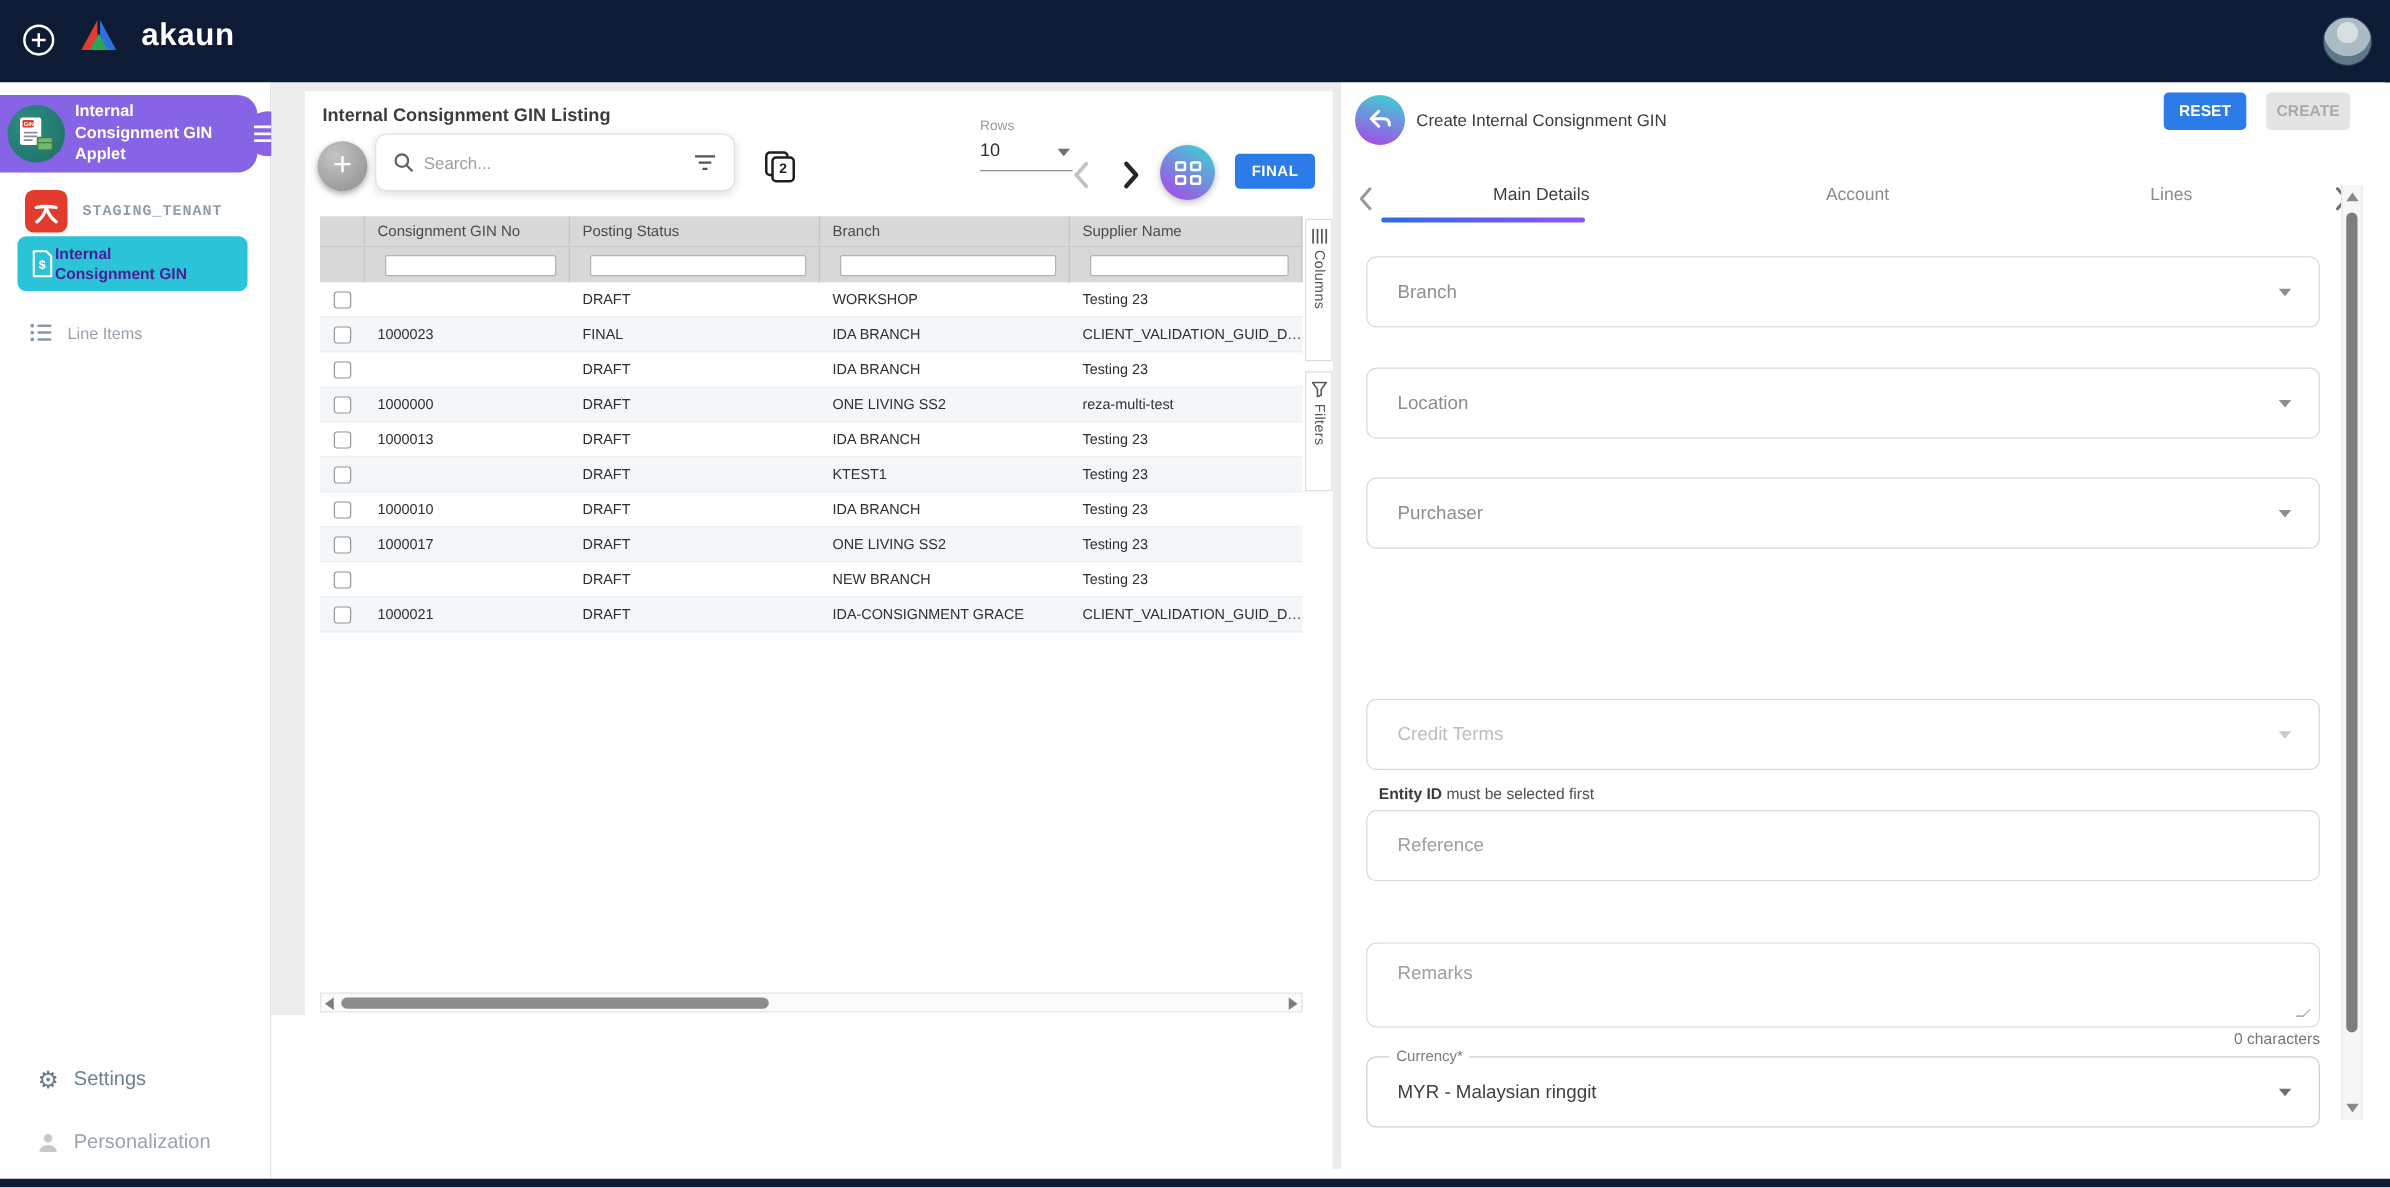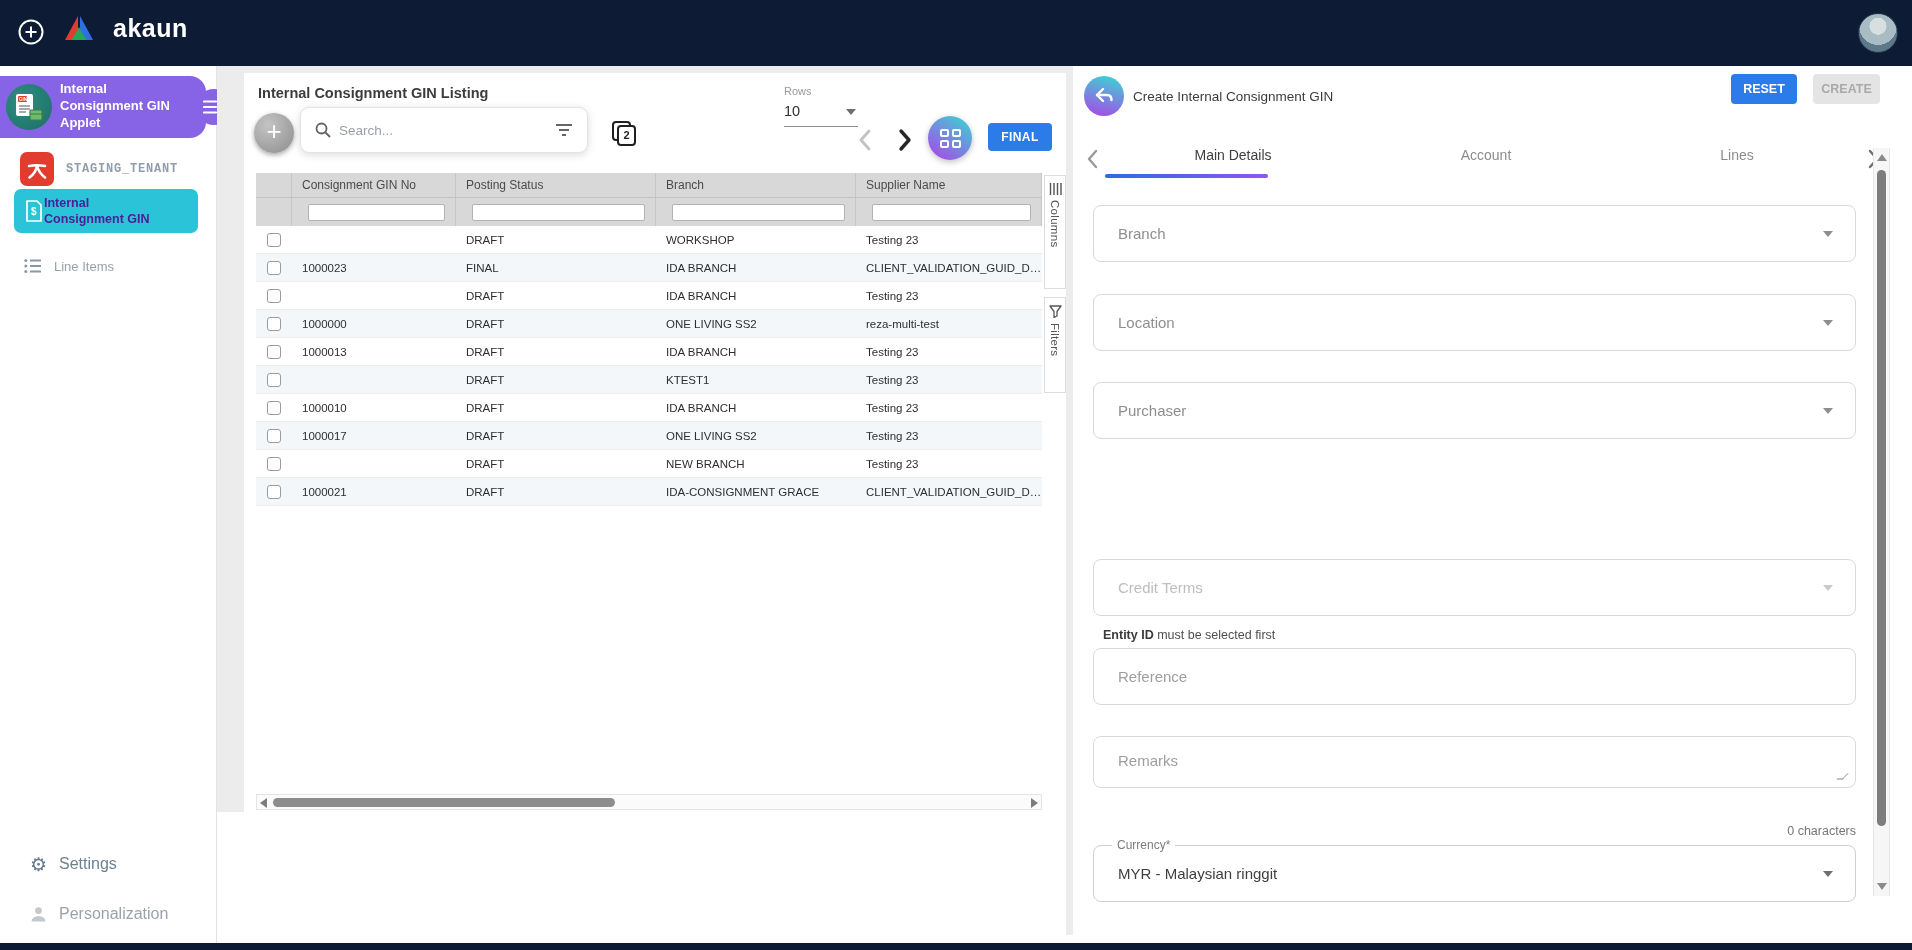--- a/index.html
+++ b/index.html
@@ -55,21 +55,21 @@
     background:radial-gradient(circle at 35% 30%, #c4c4c4, #8d8d8d); box-shadow:0 2px 5px rgba(0,0,0,.35);
     color:#fff; font-size:26px; line-height:36px; text-align:center; cursor:pointer; }
   .search-box { position:absolute; left:56px; top:34px; width:288px; height:46px; background:#fff; border:1px solid #e3e3e3; border-radius:9px; box-shadow:0 2px 8px rgba(0,0,0,.14); display:flex; align-items:center; }
   .search-box input { border:0; outline:0; flex:1; font-size:13.5px; color:#444; margin-left:8px; font-family:"Liberation Sans",sans-serif; }
   .search-box input::placeholder { color:#9aa0a6; }
   .search-mag { margin-left:14px; }
   .search-filter { margin-right:14px; cursor:pointer; }
   .pages-icon { position:absolute; left:368px; top:48px; width:26px; height:26px; cursor:pointer; }
   .pages-back { position:absolute; left:0; top:0; width:19px; height:20px; border:2px solid #1f1f1f; border-radius:4px; background:#fff; }
   .pages-front { position:absolute; left:5px; top:4px; width:19px; height:21px; border:2px solid #1f1f1f; border-radius:4px; background:#fff; font-size:11px; font-weight:700; color:#1f1f1f; text-align:center; line-height:17px; }
-  .rows-group { position:absolute; left:540px; top:12px; width:74px; cursor:pointer; }
+  .rows-group { position:absolute; left:540px; top:22px; width:74px; cursor:pointer; }
   .rows-label { font-size:11px; color:#9a9a9a; }
   .rows-value { margin-top:6px; font-size:14.5px; color:#2e2e2e; border-bottom:1px solid #8f8f8f; padding-bottom:7px; position:relative; }
   .rows-caret { position:absolute; right:2px; top:6px; width:0; height:0; border-left:5px solid transparent; border-right:5px solid transparent; border-top:6px solid #6f6f6f; }
   .pg-chevron { position:absolute; top:54px; width:24px; height:26px; cursor:pointer; }
   .pg-prev { left:610px; }
   .pg-next { left:648px; }
   .grid-btn { position:absolute; left:684px; top:43px; width:44px; height:44px; border-radius:50%;
     background:linear-gradient(215deg, #3ed1d4 5%, #a24fe6 90%); display:flex; align-items:center; justify-content:center; cursor:pointer; box-shadow:0 2px 6px rgba(0,0,0,.25); }
   .grid-ico { display:grid; grid-template-columns:9px 9px; grid-template-rows:8px 8px; gap:3px; }
   .grid-ico div { border:2px solid #fff; border-radius:2px; }
@@ -123,21 +123,21 @@
   .field .fvalue { margin-left:24px; font-size:15px; color:#3f3f3f; }
   .field.disabled .flabel { color:#bdbdbd; }
   .caret { position:absolute; right:22px; top:25px; width:0; height:0; border-left:5.5px solid transparent; border-right:5.5px solid transparent; border-top:6.5px solid #8e8e8e; }
   .field.disabled .caret { border-top-color:#c9c9c9; }
   .notch-label { position:absolute; top:-8px; left:18px; background:#fff; padding:0 5px; font-size:12px; color:#7c7c7c; }
   .cal-ico { position:absolute; right:18px; top:17px; cursor:pointer; }
   .helper { position:absolute; left:30px; top:562px; font-size:12.5px; color:#4f4f4f; }
   .helper b { color:#3b3b3b; }
   .field input.ghost { border:0; outline:0; margin-left:24px; font-size:15px; color:#3f3f3f; width:640px; font-family:"Liberation Sans",sans-serif; background:transparent; }
   .field input.ghost::placeholder { color:#9e9e9e; }
-  .remarks { position:absolute; left:20px; top:670px; width:763px; height:52px; border:1px solid #d9d9d9; border-radius:8px; }
+  .remarks { position:absolute; left:20px; top:688px; width:763px; height:68px; border:1px solid #d9d9d9; border-radius:8px; }
   .remarks textarea { width:100%; height:100%; border:0; outline:0; resize:none; border-radius:8px; padding:15px 24px; font-size:15px; color:#3f3f3f; font-family:"Liberation Sans",sans-serif; }
   .remarks textarea::placeholder { color:#9e9e9e; }
   .resize-glyph { position:absolute; right:8px; bottom:6px; width:9px; height:9px; border-right:2px solid #9a9a9a; border-bottom:2px solid #9a9a9a; transform:skew(-45deg) scale(.7); opacity:.8; }
   .char-count { position:absolute; left:20px; top:758px; width:763px; text-align:right; font-size:12.5px; color:#767676; }
 
   
   .vscroll { position:absolute; left:800px; top:82px; width:17px; height:748px; background:#f6f6f6; border-left:1px solid #e6e6e6; border-right:1px solid #e6e6e6; }
   .vs-arrow { position:absolute; left:3px; width:0; height:0; border-left:5px solid transparent; border-right:5px solid transparent; cursor:pointer; }
   .vs-up { top:6px; border-bottom:7px solid #8a8a8a; }
   .vs-down { bottom:6px; border-top:7px solid #8a8a8a; }

